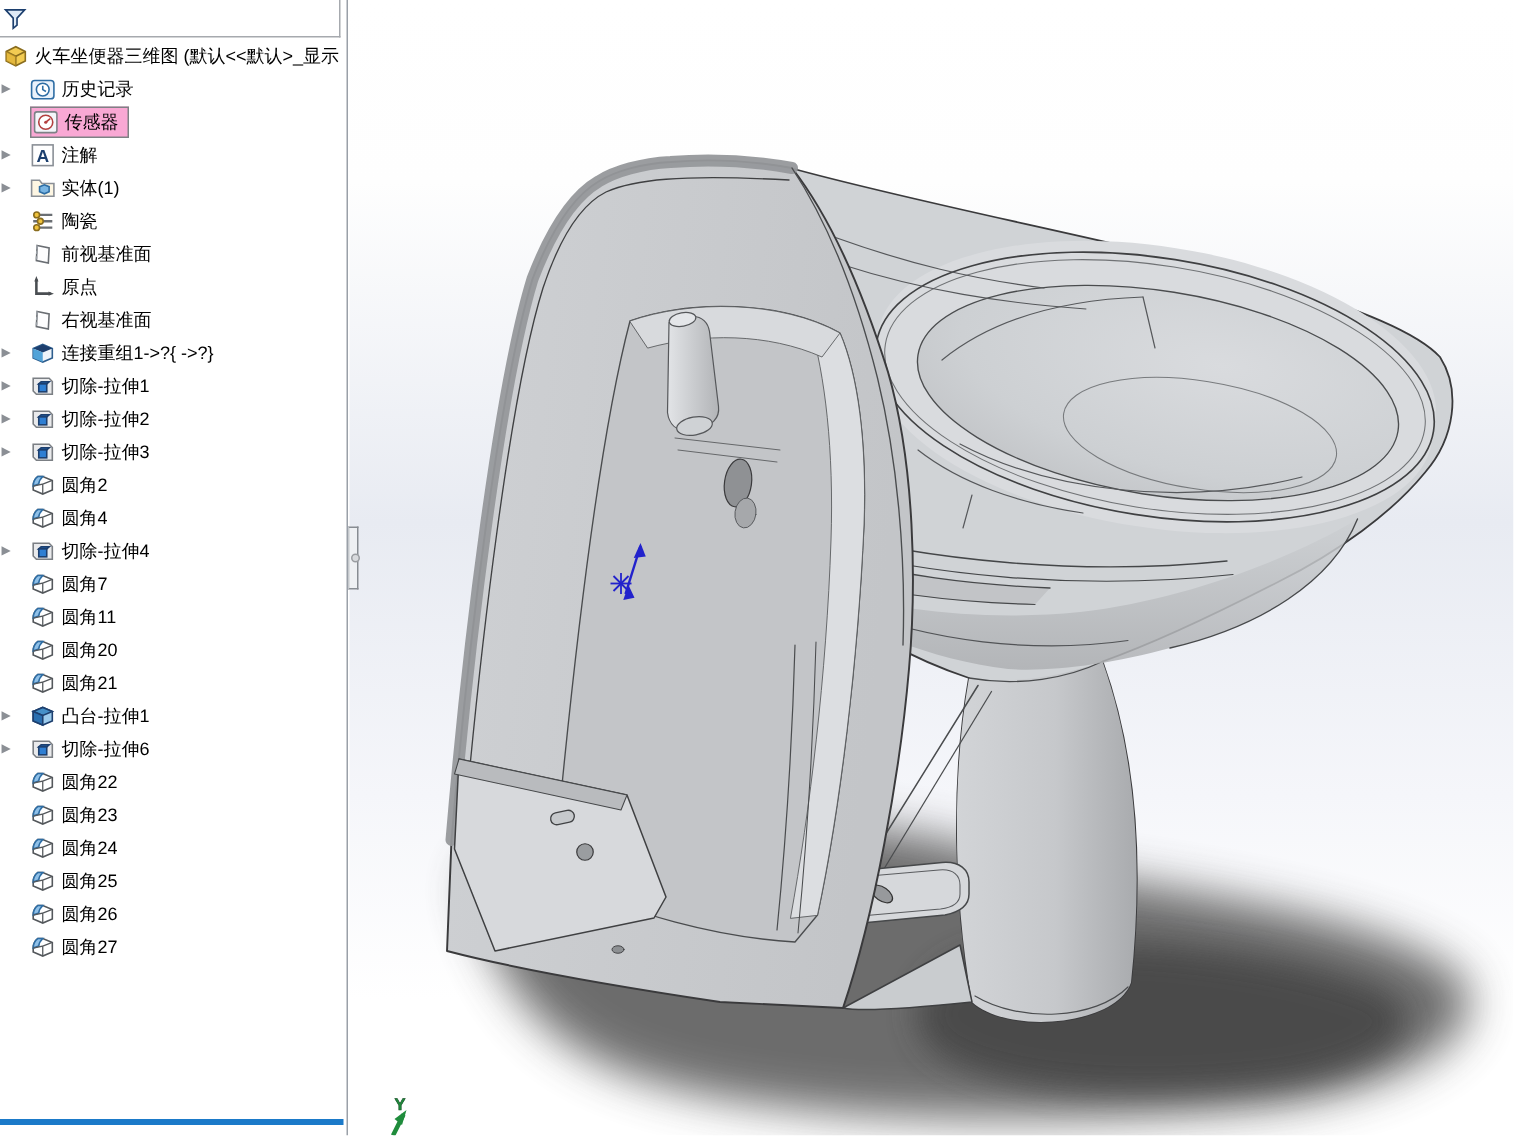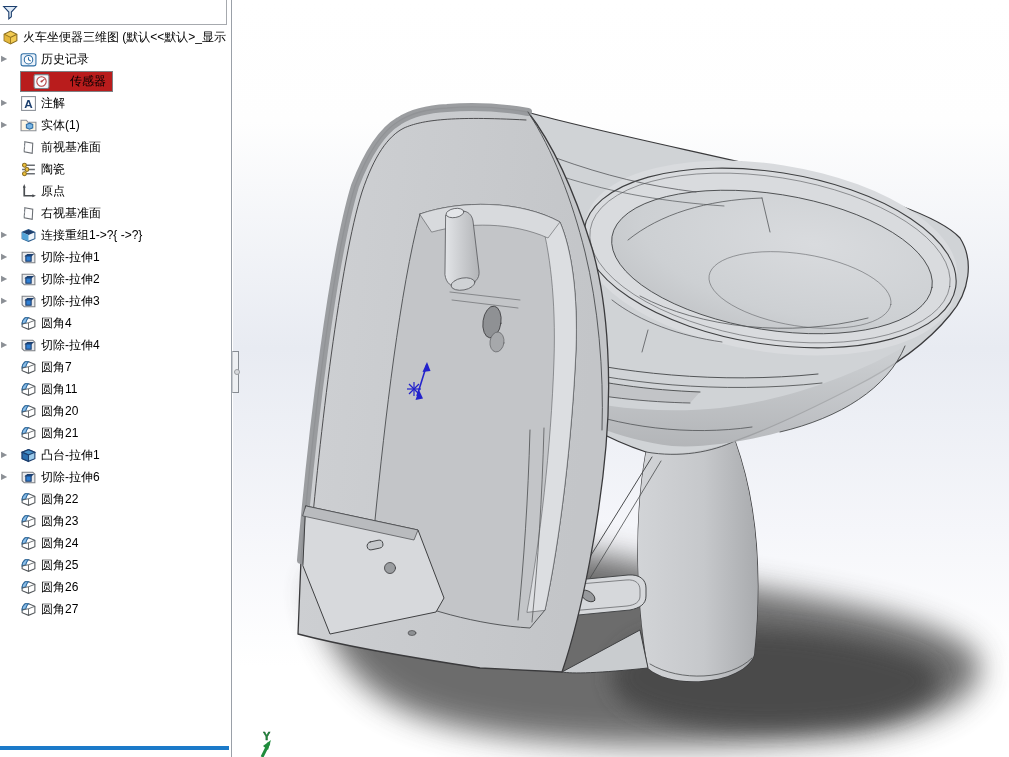--- a/index.html
+++ b/index.html
@@ -32,21 +32,21 @@
   .row.root{padding-left:2px;}
   .arrow{
     position:absolute;left:1px;top:50%;transform:translateY(-50%);
     font-size:8px;color:#8b8f95;line-height:1;
   }
   .ibox{width:17px;height:17px;flex:0 0 17px;display:inline-block;}
   .ibox svg{width:17px;height:17px;display:block;}
   .lbl{margin-left:4px;font-size:12px;color:#000;}
   .selwrap{
     display:inline-flex;align-items:center;border:1px solid #7f8185;
-    background:#b91c1c;padding:1px 6px 1px 12px;gap:16px;
+    background:#f9a8d4;padding:1px 6px 1px 1px;
   }
   .selwrap .lbl{margin-left:4px;}
   #rollback{
     position:absolute;left:0;top:746px;width:229px;height:4px;
     background:var(--rollback);
   }
   #splitter{
     position:absolute;left:232px;top:351px;width:7px;height:42px;
     background:#eef0f3;border:1px solid #878c92;border-left:1px solid #c6c9cd;
     box-sizing:border-box;
@@ -283,40 +283,40 @@
           <svg viewBox="0 0 16 16">
             <path d="M1,3 L6,3 L7.5,5 L15,5 L15,13 L1,13 Z" fill="#fdf6e3" stroke="#8a8f96"></path>
             <path d="M6,7 L9,5.8 L12,7 L12,10.2 L9,11.5 L6,10.2 Z" fill="#79b5e3" stroke="#2e6da4"></path>
           </svg>
         </span>
         <span class="lbl">实体(1)</span>
       </div>
       <div class="row">
         <span class="ibox">
           <svg viewBox="0 0 16 16">
-            <path d="M4.5,2.5 L12,4 L11.5,13.5 L4,12 Z" fill="#fdfdfe" stroke="#6a6e73"></path>
-            <path d="M4.5,2.5 L4,12" stroke="#9aa0a6" stroke-dasharray="2 1.4" fill="none"></path>
-          </svg>
-        </span>
-        <span class="lbl">前视基准面</span>
-      </div>
-      <div class="row">
-        <span class="ibox">
-          <svg viewBox="0 0 16 16">
             <path d="M2,4 H14 M2,8 H14 M2,12 H14" stroke="#6a6e73" stroke-width="1.5"></path>
             <circle cx="4.2" cy="4" r="1.8" fill="#f0c33c" stroke="#8a6d1f"></circle>
             <circle cx="6.5" cy="8" r="1.8" fill="#f0c33c" stroke="#8a6d1f"></circle>
             <circle cx="4.2" cy="12" r="1.8" fill="#f0c33c" stroke="#8a6d1f"></circle>
           </svg>
         </span>
         <span class="lbl">陶瓷</span>
       </div>
       <div class="row">
         <span class="ibox">
           <svg viewBox="0 0 16 16">
+            <path d="M4.5,2.5 L12,4 L11.5,13.5 L4,12 Z" fill="#fdfdfe" stroke="#6a6e73"></path>
+            <path d="M4.5,2.5 L4,12" stroke="#9aa0a6" stroke-dasharray="2 1.4" fill="none"></path>
+          </svg>
+        </span>
+        <span class="lbl">前视基准面</span>
+      </div>
+      <div class="row">
+        <span class="ibox">
+          <svg viewBox="0 0 16 16">
             <path d="M4,3 L4,12 L13,12" stroke="#4a4e52" fill="none" stroke-width="1.6"></path>
             <path d="M4,1 L2.7,4.4 L5.3,4.4 Z" fill="#4a4e52"></path>
             <path d="M15,12 L11.6,10.7 L11.6,13.3 Z" fill="#4a4e52"></path>
           </svg>
         </span>
         <span class="lbl">原点</span>
       </div>
       <div class="row">
         <span class="ibox">
           <svg viewBox="0 0 16 16">
@@ -362,20 +362,30 @@
       <div class="row">
         <span class="arrow">▶</span>
         <span class="ibox">
           <svg viewBox="0 0 16 16">
             <path d="M2,3 L12,3 L14,5 L14,13 L4,13 L2,11 Z" fill="#e9eaec" stroke="#7b7f84"></path>
             <path d="M5.5,6.5 L7,5.2 L12,5.2 L10.5,6.5 Z" fill="#1d5fa8" stroke="#1d3f6e"></path>
             <rect x="5.5" y="6.5" width="5" height="5" fill="#2f7fd3" stroke="#1d3f6e"></rect>
           </svg>
         </span>
         <span class="lbl">切除-拉伸3</span>
+      </div>
+      <div class="row">
+        <span class="ibox">
+          <svg viewBox="0 0 16 16">
+            <path d="M5,2.5 C2.8,4.2 2,6 2,8.5 L2,11 L8,13.5 L14,11 L14,5 L8,2.5 Z" fill="#fff" stroke="#54585c"></path>
+            <path d="M5,2.5 C2.8,4.2 2,6 2,8.5 L5.5,7.2 C5.6,5.5 6.3,4.2 8,2.5 Z" fill="#8fc0e8" stroke="#2e6da4"></path>
+            <path d="M2,8.5 L8,7.3 L8,13.5 M8,7.3 L14,5" fill="none" stroke="#54585c" stroke-width="0.8"></path>
+          </svg>
+        </span>
+        <span class="lbl">圆角2</span>
       </div>
       <div class="row">
         <span class="ibox">
           <svg viewBox="0 0 16 16">
             <path d="M5,2.5 C2.8,4.2 2,6 2,8.5 L2,11 L8,13.5 L14,11 L14,5 L8,2.5 Z" fill="#fff" stroke="#54585c"></path>
             <path d="M5,2.5 C2.8,4.2 2,6 2,8.5 L5.5,7.2 C5.6,5.5 6.3,4.2 8,2.5 Z" fill="#8fc0e8" stroke="#2e6da4"></path>
             <path d="M2,8.5 L8,7.3 L8,13.5 M8,7.3 L14,5" fill="none" stroke="#54585c" stroke-width="0.8"></path>
           </svg>
         </span>
         <span class="lbl">圆角4</span>

